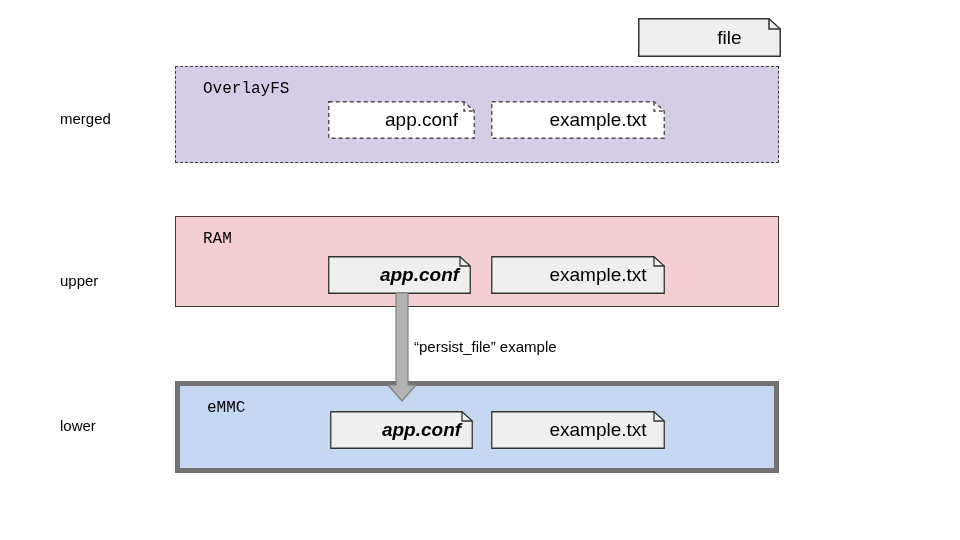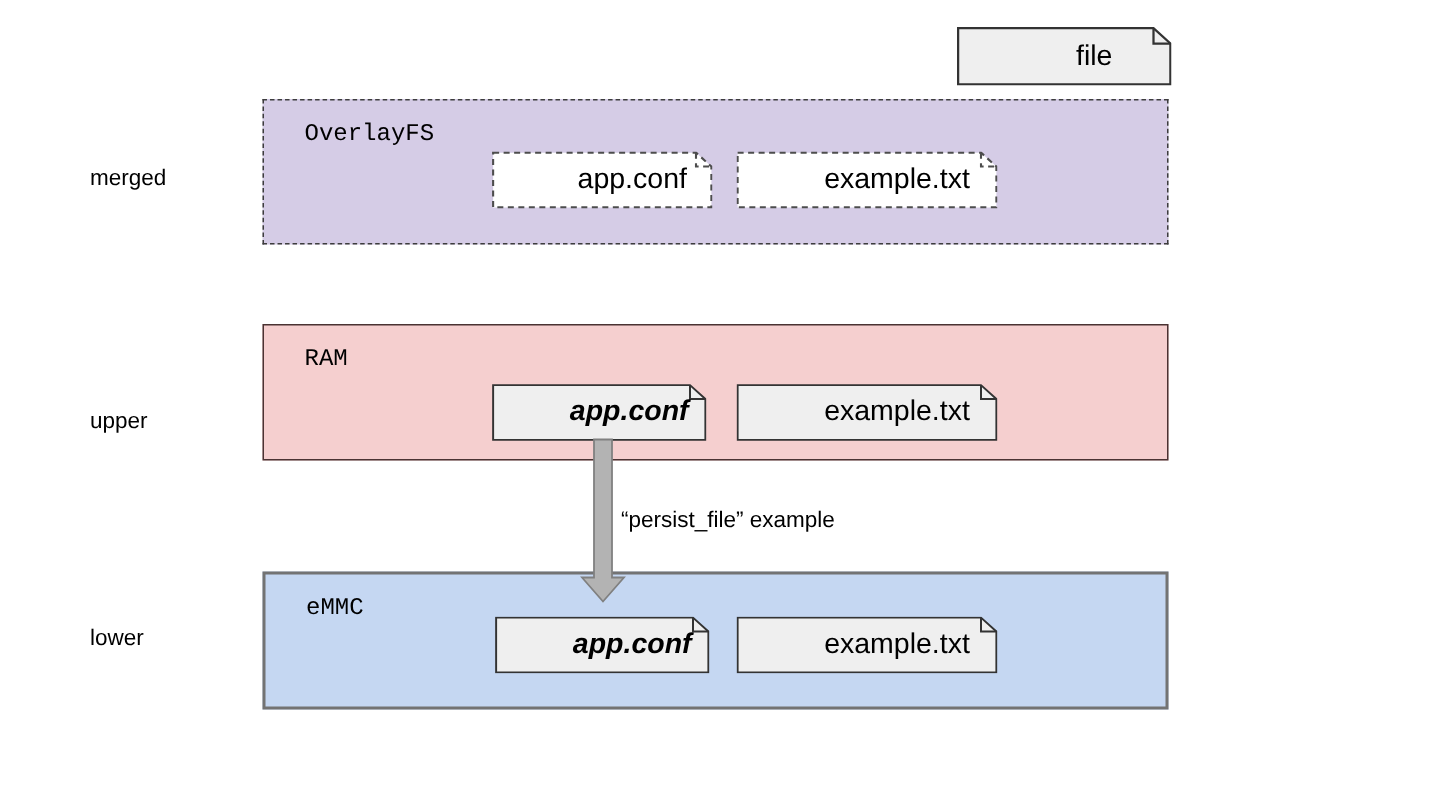--- a/index.html
+++ b/index.html
@@ -46,21 +46,21 @@
     left: 175px; top: 216px;
     width: 604px; height: 91px;
     background: #f5cfcf;
     border: 1px solid #4a3333;
     padding-left: 20px;
   }
   .layer-lower {
     left: 175px; top: 381px;
     width: 604px; height: 92px;
     background: #c5d7f2;
-    border: 2px solid #737373;
+    border: 5px solid #737373;
   }
   .layer-title {
     position: absolute;
     left: 27px;
     top: 13px;
     font-size: 16px;
     color: #000000;
     white-space: nowrap;
   }
 

